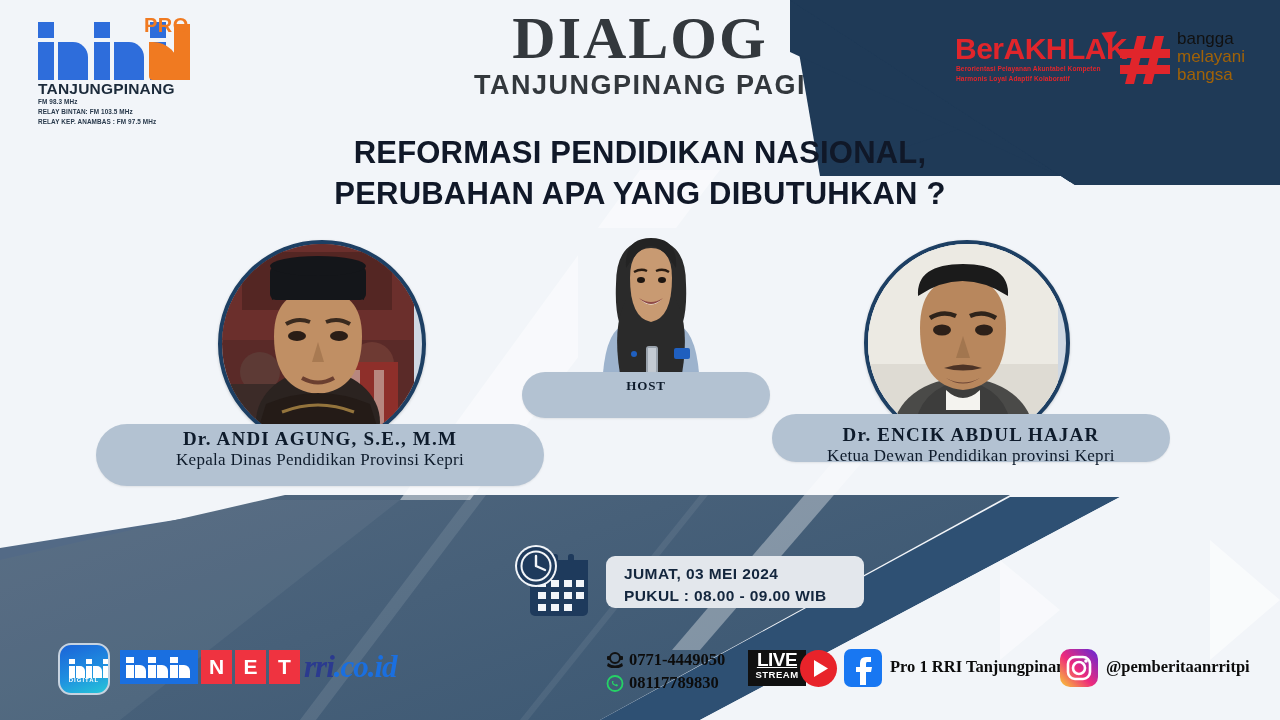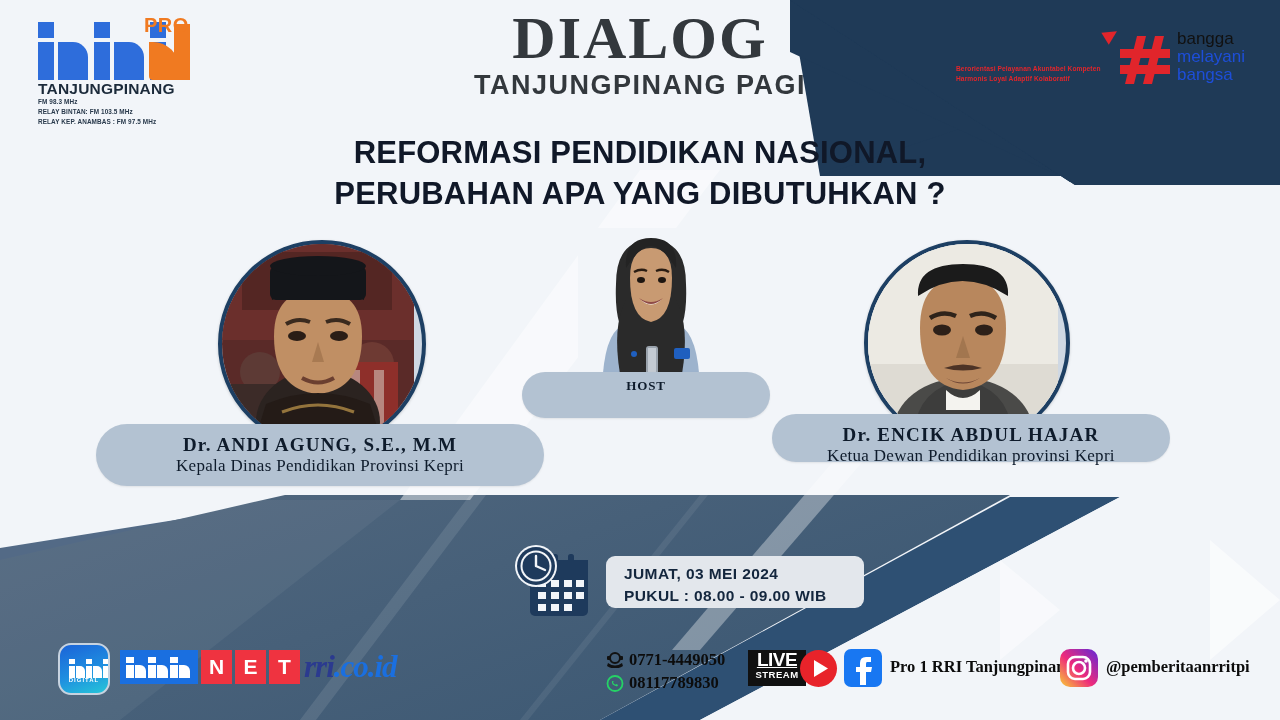--- a/index.html
+++ b/index.html
@@ -41,38 +41,38 @@
   .ba-arrow{position:absolute;left:149px;top:4px;width:0;height:0;
     border-left:14px solid #e1252b;border-top:7px solid transparent;border-bottom:7px solid transparent;
     transform:rotate(-32deg);}
   .ba-sub{position:absolute;left:1px;top:40px;font-size:6.6px;font-weight:bold;line-height:1.45;
     color:#e1252b;letter-spacing:.1px;width:150px;}
   .ba-hash{position:absolute;left:165px;top:12px;width:52px;height:48px;}
   .ba-hash span{position:absolute;background:#e1252b;}
   .ba-right{position:absolute;left:222px;top:6px;font-size:17px;line-height:1.06;font-weight:normal;
     font-family:"Liberation Sans",sans-serif;}
   .ba-right .l1{color:#111;}
-  .ba-right .l2,.ba-right .l3{color:#1d4ed8;}
+  .ba-right .l2,.ba-right .l3{color:#a16207;}
 
   
   .headline{position:absolute;left:0;right:0;top:133px;text-align:center;
     font-weight:bold;font-size:31px;line-height:1.32;color:#101828;letter-spacing:.2px;}
 
   
   .person{position:absolute;}
   .photo-ring{border-radius:50%;border:4px solid #1d3f63;overflow:hidden;background:#cfd8e3;
     box-shadow:0 1px 3px rgba(0,0,0,.18);}
   .plate{position:absolute;background:#b3c2d2;border-radius:32px;text-align:center;
     font-family:"Liberation Serif", serif;color:#0e1b2b;box-shadow:0 1px 2px rgba(0,0,0,.08);}
   .plate .nm{font-weight:bold;letter-spacing:1.2px;}
   .plate .rl{letter-spacing:.3px;}
 
   
   #p1-photo{left:218px;top:240px;width:200px;height:200px;}
-  #p1-plate{left:96px;top:424px;width:448px;height:62px;padding-top:10px;box-sizing:border-box;text-align:center;}
+  #p1-plate{left:96px;top:424px;width:448px;height:62px;padding-top:4px;box-sizing:border-box;text-align:center;}
   #p1-plate .nm{font-size:19px;}
   #p1-plate .rl{font-size:17px;}
 
   
   #host-photo{left:578px;top:228px;width:146px;height:160px;overflow:hidden;}
   #host-plate{left:522px;top:372px;width:248px;height:46px;padding-top:6px;box-sizing:border-box;}
   #host-plate .nm{font-size:16px;}
   #host-plate .rl{font-size:13px;font-weight:bold;letter-spacing:.8px;}
 
   
@@ -204,20 +204,21 @@
     <div class="rri-freq" style="top:90px;">RELAY BINTAN: FM 103.5 MHz</div>
     <div class="rri-freq" style="top:100px;">RELAY KEP. ANAMBAS : FM 97.5 MHz</div>
   </div>
 
   <div class="title-block">
     <div class="dialog">DIALOG</div>
     <div class="subtitle">TANJUNGPINANG PAGI</div>
   </div>
 
   <div class="berakhlak">
+    <div class="ba-main">BerAKHLAK</div>
     <div class="ba-arrow"></div>
     <div class="ba-sub">
       <div>Berorientasi Pelayanan  Akuntabel  Kompeten</div>
       <div>Harmonis  Loyal  Adaptif  Kolaboratif</div>
     </div>
     <div class="ba-hash">
       <span style="left:11px;top:0;width:9px;height:48px;transform:skewX(-14deg);"></span>
       <span style="left:29px;top:0;width:9px;height:48px;transform:skewX(-14deg);"></span>
       <span style="left:0;top:13px;width:50px;height:9px;"></span>
       <span style="left:0;top:29px;width:50px;height:9px;"></span>

